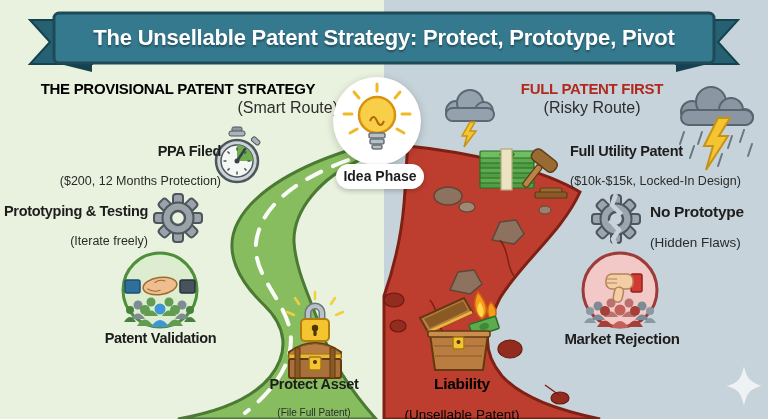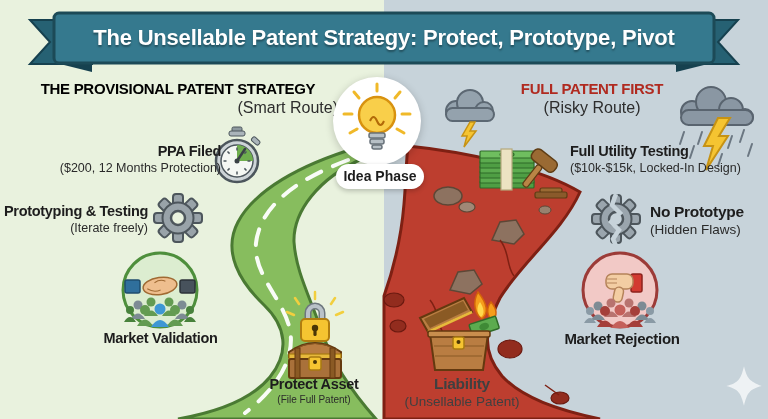--- a/index.html
+++ b/index.html
@@ -17,33 +17,33 @@
     text-shadow:0 2px 2px rgba(0,0,0,.35);white-space:nowrap;z-index:6;}
   
   .col-heading{font-weight:bold;font-size:15px;letter-spacing:-0.3px;text-align:center;white-space:nowrap;z-index:4;}
   #left-heading{left:18px;top:80px;width:320px;color:#000000;}
   #right-heading{left:472px;top:80px;width:240px;color:#b02a20;}
   .col-subheading{font-size:16px;color:#2d2d2d;text-align:center;white-space:nowrap;z-index:4;}
   #left-subheading{left:18px;top:99px;width:320px;text-align:right;}
   #right-subheading{left:472px;top:99px;width:240px;}
   
   .step-label{font-weight:bold;font-size:14.5px;letter-spacing:-0.3px;color:#1d1d1d;line-height:1.15;}
-  .step-sub{font-size:12.5px;color:#2a2a2a;line-height:1.2;margin-top:1px;}
+  .step-sub{font-size:12.5px;color:#2a2a2a;line-height:1.2;margin-top:14px;}
   .t-right{text-align:right;}
   .t-center{text-align:center;}
   .t-left{text-align:left;}
   #ppa-text{left:34px;top:143px;width:187px;z-index:4;}
   #proto-text{left:0px;top:203px;width:148px;z-index:4;}
   #validation-label{left:78px;top:330px;width:165px;z-index:4;}
   #proven-text{left:251px;top:376px;width:126px;z-index:4;}
   #utility-text{left:570px;top:143px;width:198px;z-index:4;}
   #noproto-text{left:650px;top:203px;width:118px;z-index:4;}
   #rejection-label{left:538px;top:330px;width:168px;z-index:4;}
   #liability-text{left:396px;top:375px;width:132px;z-index:4;}
-  #liability-text .step-label,#liability-text .step-sub{color:#404040;}
+  #liability-text .step-label,#liability-text .step-sub{color:#000000;}
   #liability-text .step-label{font-size:15.5px;}
   #liability-text .step-sub{font-size:13.5px;}
   
   #roads-svg{left:0;top:0;z-index:1;}
   #stopwatch{left:210px;top:126px;z-index:3;}
   #gear{left:152px;top:191px;z-index:3;}
   #validation-circle{left:116px;top:249px;z-index:3;}
   #proven-chest{left:273px;top:290px;z-index:3;}
   #cloud-left{left:438px;top:86px;z-index:3;}
   #cloud-right{left:668px;top:84px;z-index:3;}
@@ -205,21 +205,21 @@
           <circle cx="59" cy="61" r="5"></circle>
           <path d="M 51,77 q 8,-13 16,0 z"></path>
         </g>
       <g fill="#3e97d4">
           <circle cx="44" cy="60" r="5.5"></circle>
           <path d="M 35,78 q 9,-14 18,0 z"></path>
         </g>
     </g>
   </svg>
   <div id="validation-label" class="abs t-center">
-    <div class="step-label">Market Validation</div>
+    <div class="step-label">Patent Validation</div>
   </div>
 
   <svg id="proven-chest" class="abs" width="84" height="90" viewBox="0 0 84 90">
     <g stroke="#f2cf3e" stroke-width="2.5" stroke-linecap="round">
       <line x1="42" y1="2" x2="42" y2="9"></line>
         <line x1="22" y1="8" x2="26" y2="14"></line>
       <line x1="62" y1="8" x2="58" y2="14"></line>
         <line x1="14" y1="22" x2="21" y2="25"></line>
       <line x1="70" y1="22" x2="63" y2="25"></line>
     </g>
@@ -284,21 +284,21 @@
       <rect x="23" y="16" width="11" height="41" fill="#ece3c2" stroke="#b5a87c"></rect>
     </g>
     <g transform="rotate(38 66 28)">
       <rect x="52" y="21" width="28" height="13" rx="5" fill="#9a6a33" stroke="#5f3d15" stroke-width="1.5"></rect>
       <rect x="63" y="34" width="6" height="26" rx="2.5" fill="#b98445" stroke="#5f3d15" stroke-width="1.2"></rect>
     </g>
     <rect x="62" y="55" width="22" height="5" rx="2" fill="#9a6a33" stroke="#5f3d15" stroke-width="1.2"></rect>
     <rect x="57" y="59" width="32" height="6" rx="2" fill="#8a5a2b" stroke="#5f3d15" stroke-width="1.2"></rect>
   </svg>
   <div id="utility-text" class="abs t-left">
-    <div class="step-label">Full Utility Testing</div>
+    <div class="step-label">Full Utility Patent</div>
     <div class="step-sub">($10k-$15k, Locked-In Design)</div>
   </div>
 
   <svg id="broken-gear" class="abs" width="56" height="58" viewBox="0 0 56 58">
     <g stroke="#4d565c" stroke-width="2" fill="#9aa5ad">
       <rect x="23" y="4" width="10" height="48" rx="3"></rect>
       <rect x="23" y="4" width="10" height="48" rx="3" transform="rotate(45 28 28)"></rect>
       <rect x="23" y="4" width="10" height="48" rx="3" transform="rotate(90 28 28)"></rect>
       <rect x="23" y="4" width="10" height="48" rx="3" transform="rotate(135 28 28)"></rect>
       <circle cx="28" cy="28" r="15.5"></circle>

